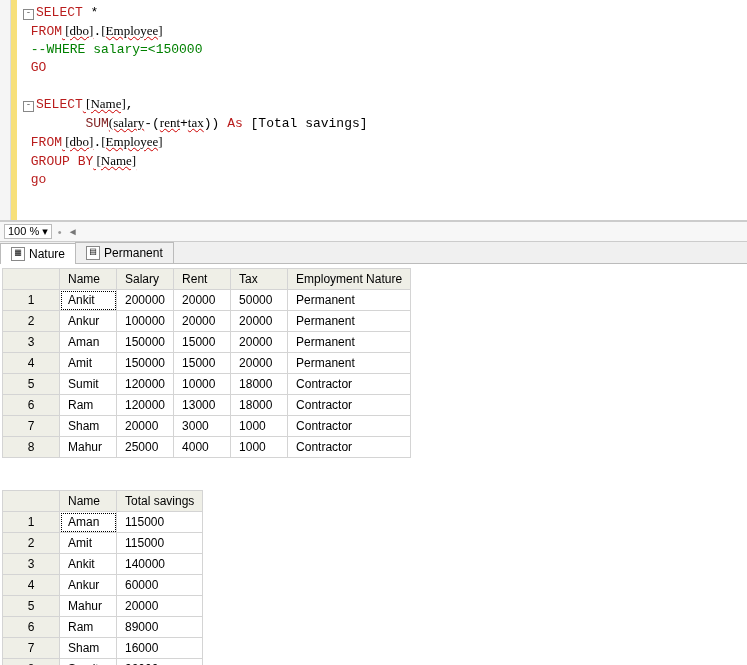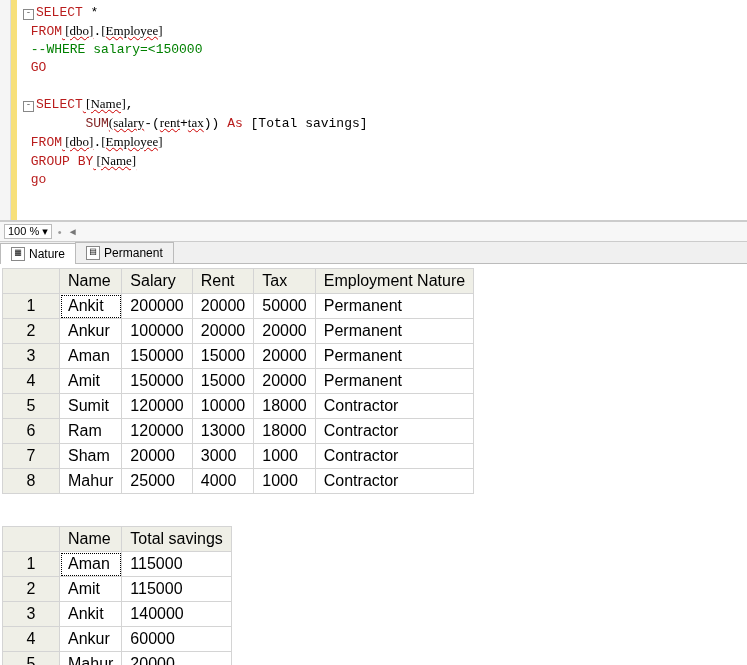--- a/index.html
+++ b/index.html
@@ -74,21 +74,21 @@
     background:#fff;
     margin-right:-1px;
     position:relative;
     top:1px;
   }
   .tab.inactive { background:#f0f0f0; top:0; }
   .tab-icon { width:12px; height:12px; display:inline-block; border:1px solid #888; background:#fff; font-size:8px; line-height:10px; text-align:center; }
   .grid-wrap { padding:4px 2px 10px 2px; }
   table.grid {
     border-collapse: collapse;
-    font-size:16px;
+    font-size:12px;
     padding-left:12px;
   }
   table.grid th, table.grid td {
     border:1px solid #d4d4d4;
     padding:3px 8px;
     text-align:left;
     min-width:40px;
   }
   table.grid th {
     background:#efefe7;

